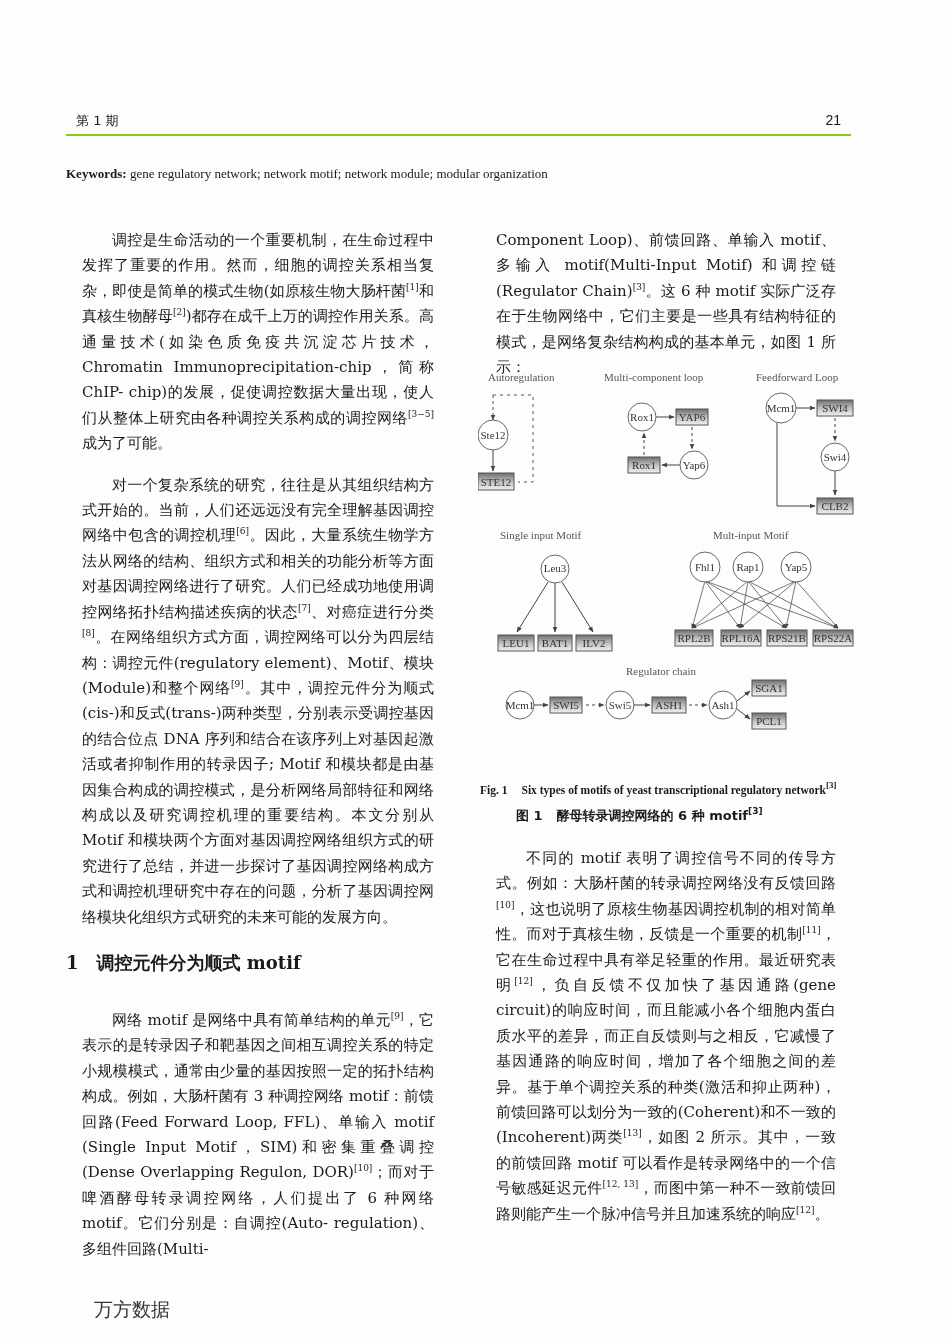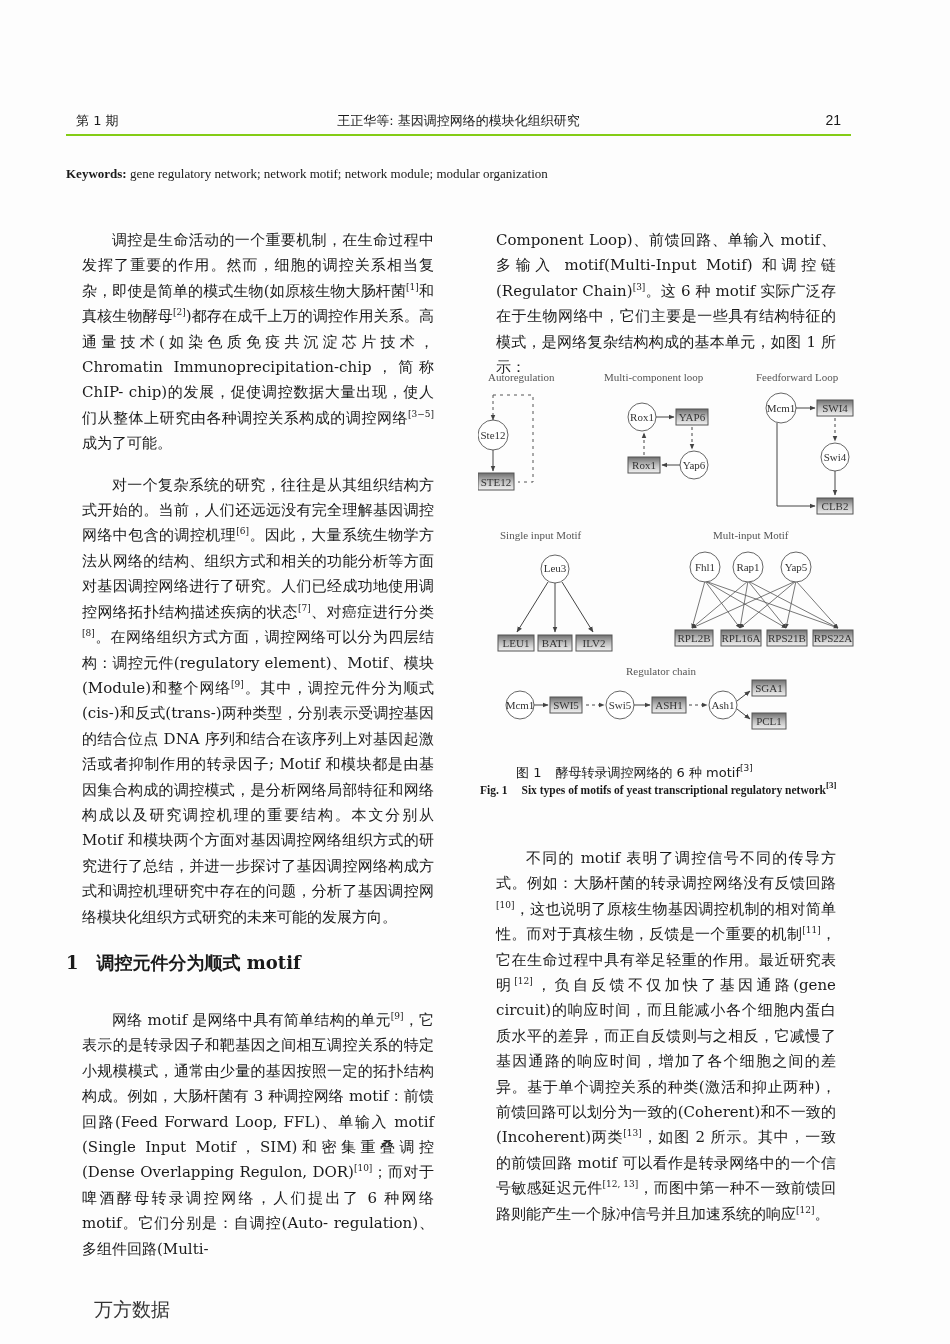--- a/index.html
+++ b/index.html
@@ -20,33 +20,32 @@
   .col p.noindent { text-indent: 0; }
   .colL { left: 66px; top: 212px; width: 384px; }
   .colR { left: 480px; top: 212px; width: 372px; }
   .colR2 { left: 480px; top: 830px; width: 372px; }
   .col2b { left: 66px; top: 992px; width: 384px; }
   .section-title { left: 66px; top: 951px; font-size: 18px; font-weight: bold; font-family: "DejaVu Serif", serif; }
   .section-title .num { margin-right: 18px; }
   sup { font-size: 9px; line-height: 0; vertical-align: 6px; }
   .figure { left: 478px; top: 365px; width: 380px; height: 380px; }
   .figure svg { width: 380px; height: 380px; }
-  .fig-caption-cn { left: 480px; top: 764px; font-size: 13px; font-weight: normal; font-family: "DejaVu Sans", sans-serif; padding-left: 36px; }
+  .fig-caption-cn { left: 480px; top: 807px; font-size: 13px; font-weight: bold; font-family: "DejaVu Sans", sans-serif; padding-left: 36px; }
   .fig-caption-en { left: 480px; top: 783px; width: 375px; font-size: 11.5px; line-height: 14px; font-weight: bold; font-family: "Liberation Serif", serif; text-align: justify; }
   .fig-caption-cn .lab, .fig-caption-en .lab { margin-right: 14px; }
   .footer { left: 82px; top: 1297px; font-size: 19px; font-family: "DejaVu Sans", sans-serif; color: #333; margin-left: 12px; }
   .node-text { font-family: "Liberation Serif", serif; font-size: 11px; fill: #333; }
   .panel-title { font-family: "Liberation Serif", serif; font-size: 11px; fill: #555; }
 </style>
 </head>
 <body>
 
 <div class="abs header">
   <span class="left">第 1 期</span>
-  <span class="center">王正华等: 基因调控网络的模块化组织研究</span>
   <span class="right">21</span>
 </div>
 
 <div class="abs keywords">
   <b>Keywords:</b>
   <span>gene regulatory network; network motif; network module; modular organization</span>
 </div>
 
 <div class="abs col colL">
   <p>调控是生命活动的一个重要机制，在生命过程中发挥了重要的作用。然而，细胞的调控关系相当复杂，即使是简单的模式生物(如原核生物大肠杆菌<sup>[1]</sup>和真核生物酵母<sup>[2]</sup>)都存在成千上万的调控作用关系。高通量技术(如染色质免疫共沉淀芯片技术，Chromatin Immunoprecipitation-chip，简称 ChIP- chip)的发展，促使调控数据大量出现，使人们从整体上研究由各种调控关系构成的调控网络<sup>[3−5]</sup>成为了可能。</p>

